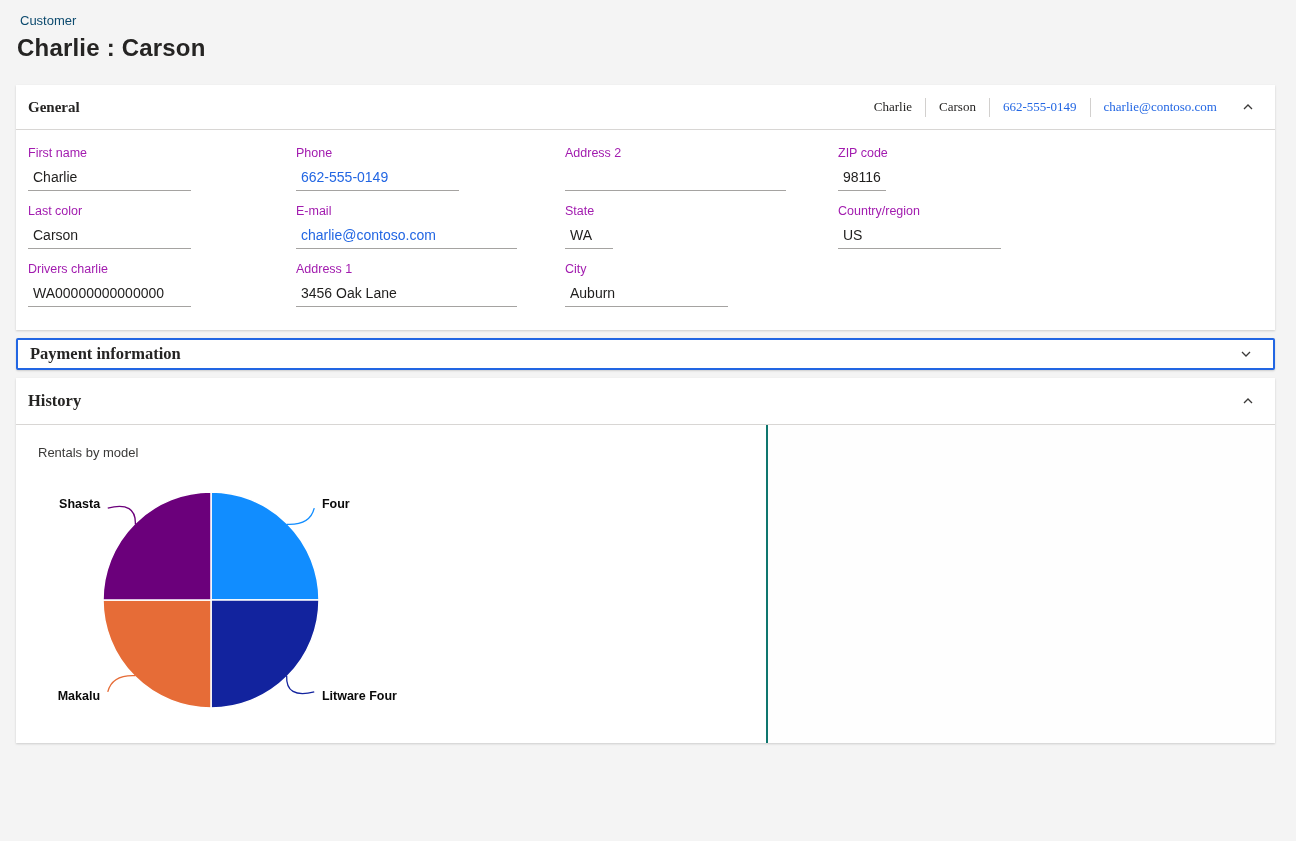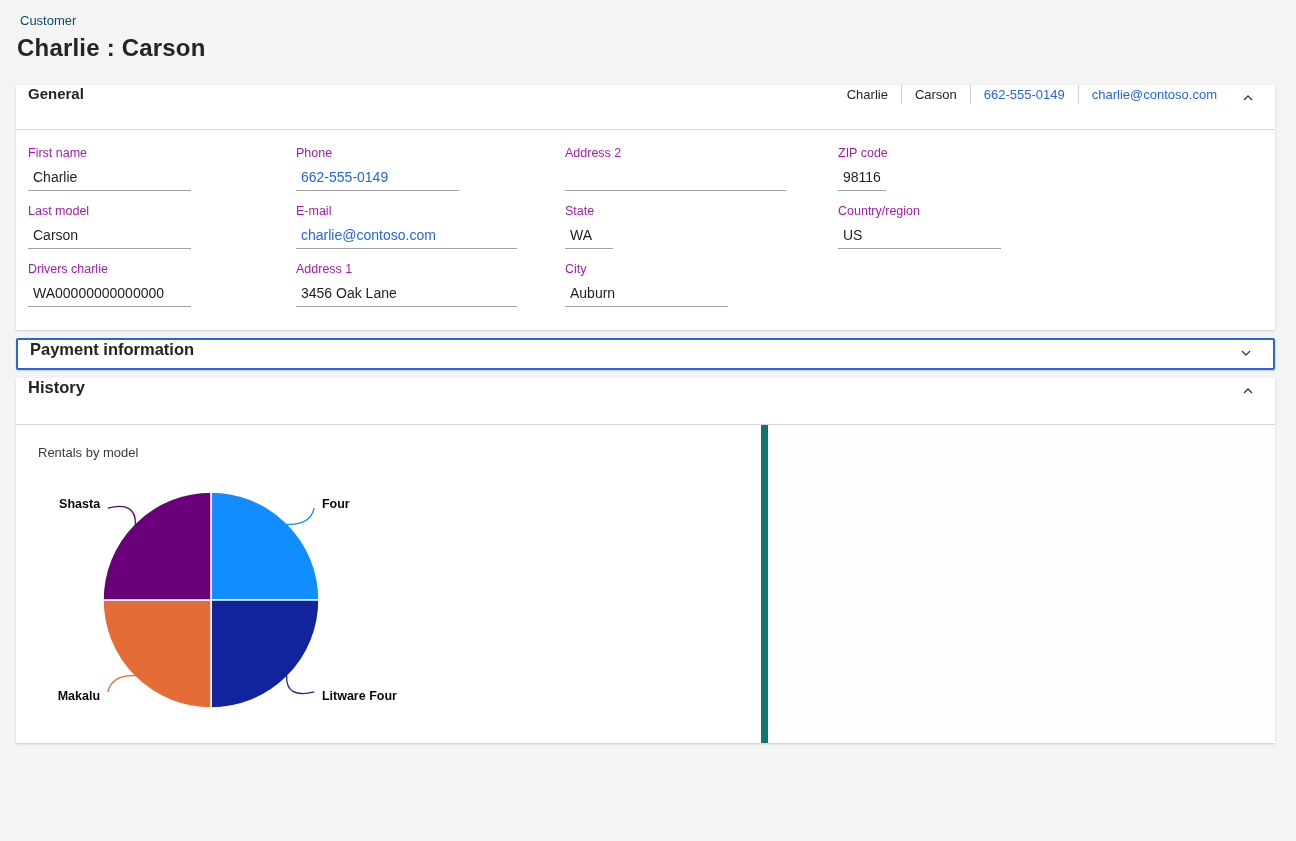--- a/index.html
+++ b/index.html
@@ -24,23 +24,24 @@
 
   
   .card {
     background: #FFFFFF;
     box-shadow: 0 1px 2px rgba(0,0,0,0.16);
   }
   .card.general { margin-top: 23px; }
   .card + .card { margin-top: 8px; }
 
   .section-header {
-    display: flex; align-items: flex-start;
+    display: flex; align-items: center;
     height: 44px; padding: 0 14px 0 12px;
     cursor: pointer;
+    font-family: Liberation Serif, serif;
   }
   .section-header.tall { height: 48px; }
   .section-title { font-size: 15px; font-weight: 600; color: #252423; }
   .section-title.big { font-size: 16.5px; }
   .header-spacer { flex: 1; }
 
   .hdr-summary { display: flex; align-items: center; }
   .hdr-summary .sum-item { font-size: 13px; color: #252423; white-space: nowrap; }
   .hdr-summary .sum-item.blue { color: #2266E3; text-decoration: none; cursor: pointer; }
   .vsep { width: 1px; height: 19px; background: #D2D0CE; margin: 0 13px; }
@@ -77,21 +78,21 @@
   .w-xs   { width: 48px; }
 
   
   .card.payment { border: 2px solid #2266E3; border-radius: 2px; }
   .card.payment .section-header { height: 28px; }
 
   
   .history-content { display: flex; height: 318px; background: #FFFFFF; }
   .charts-block {
     width: 752px; padding: 20px 0 0 12px;
-    border-right: 7px solid #0f766e;
+    border-right: 2px solid #0f766e;
     display: flex; flex-shrink: 0;
   }
   .history-right { flex: 1; background: #FEFEFE; }
   .chart { width: 370px; }
   .chart.second { width: 340px; margin-left: 30px; }
   .chart-title { font-size: 13px; color: #3B3A39; padding-left: 10px; height: 18px; }
   .chart svg { display: block; margin-top: 6px; }
   .pie-label { font-size: 12.5px; font-weight: 700; fill: #0A0A0A; }
 </style>
 </head>
@@ -124,21 +125,21 @@
       </button>
     </div>
     <div class="divider"></div>
 
     <div class="form-grid">
       <div class="field">
         <label>First name</label>
         <input class="w-std" value="Charlie" style="">
       </div>
       <div class="field">
-        <label>Last model</label>
+        <label>Last color</label>
         <input class="w-std" value="Carson" style="">
       </div>
       <div class="field">
         <label>Drivers charlie</label>
         <input class="w-std" value="WA00000000000000" style="">
       </div>
 
       <div class="field">
         <label>Phone</label>
         <input class="w-std link" value="662-555-0149" style="">

